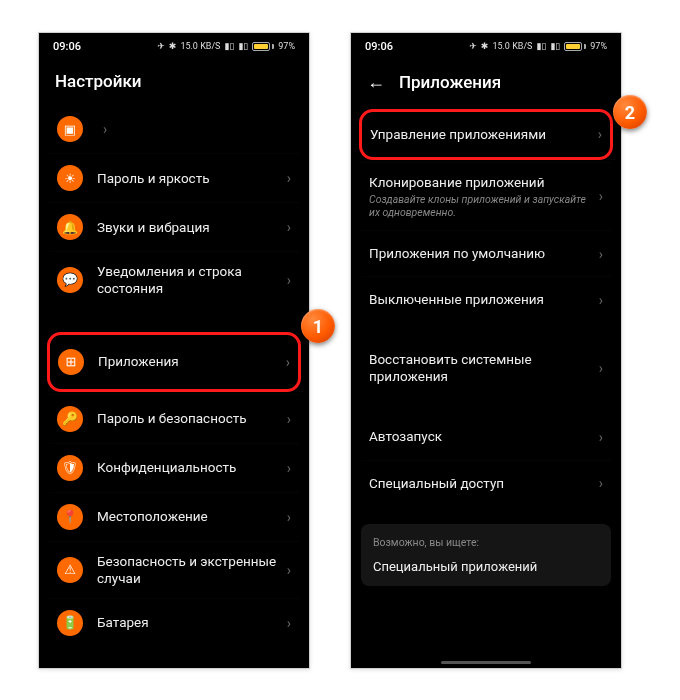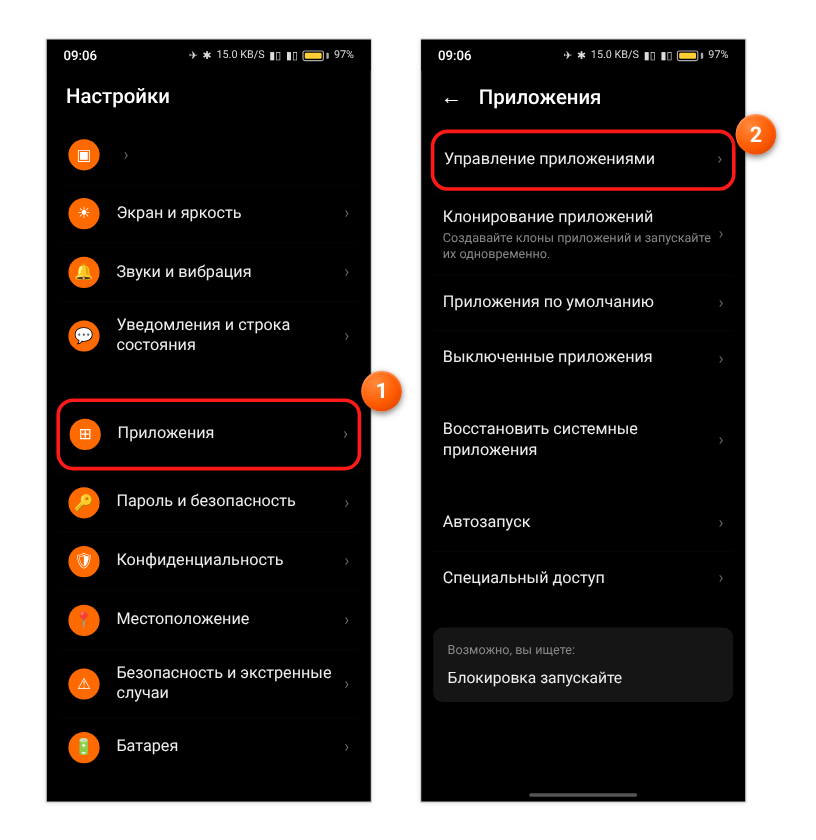--- a/index.html
+++ b/index.html
@@ -48,21 +48,21 @@
     position: relative;
   }
   .row + .row { border-top: 1px solid rgba(255,255,255,0.02); }
   .icon-circ {
     width: 26px; height: 26px; border-radius: 50%;
     display: flex; align-items: center; justify-content: center;
     flex-shrink: 0; margin-right: 14px;
     font-size: 13px; color: #fff;
   }
   .label { font-size: 13.5px; line-height: 1.25; flex: 1; color: #eee; }
-  .sublabel { font-size: 10.5px; color: #888; margin-top: 2px; line-height: 1.25; }
+  .sublabel { font-size: 10.5px; color: #888; margin-top: 2px; line-height: 1.25; font-style: italic; }
   .chev {
     color: #666; font-size: 14px; flex-shrink: 0; margin-left: 6px;
   }
   .highlight {
     border: 3px solid #ff1a1a;
     border-radius: 14px;
     margin: 2px -2px;
     padding: 14px 8px;
   }
   .search-hint {
@@ -127,21 +127,21 @@
       <span>Настройки</span>
     </div>
 
     <div class="group" id="list1">
         <div class="row">
           <span class="icon-circ" style="background:#ff6a00">▣</span>
           <span class="chev">›</span>
         </div>
         <div class="row">
           <span class="icon-circ" style="background:#ff6a00">☀</span>
-          <span class="label">Экран и яркость</span>
+          <span class="label">Пароль и яркость</span>
           <span class="chev">›</span>
         </div>
         <div class="row">
           <span class="icon-circ" style="background:#ff6a00">🔔</span>
           <span class="label">Звуки и вибрация</span>
           <span class="chev">›</span>
         </div>
         <div class="row">
           <span class="icon-circ" style="background:#ff6a00">💬</span>
           <span class="label">Уведомления и строка состояния</span>
@@ -264,21 +264,21 @@
             <div style="flex:1">
               <div class="label">Специальный доступ</div>
             </div>
             <span class="chev">›</span>
           </div>
         </div>
       </div>
 
     <div class="search-hint">
       <div class="hint-title">Возможно, вы ищете:</div>
-      <div class="hint-item">Блокировка запускайте</div>
+      <div class="hint-item">Специальный приложений</div>
     </div>
 
     <div class="home-indicator"></div>
   </div>
 
   <div class="badge badge2">
     <span>2</span>
   </div>
 </div>
 

